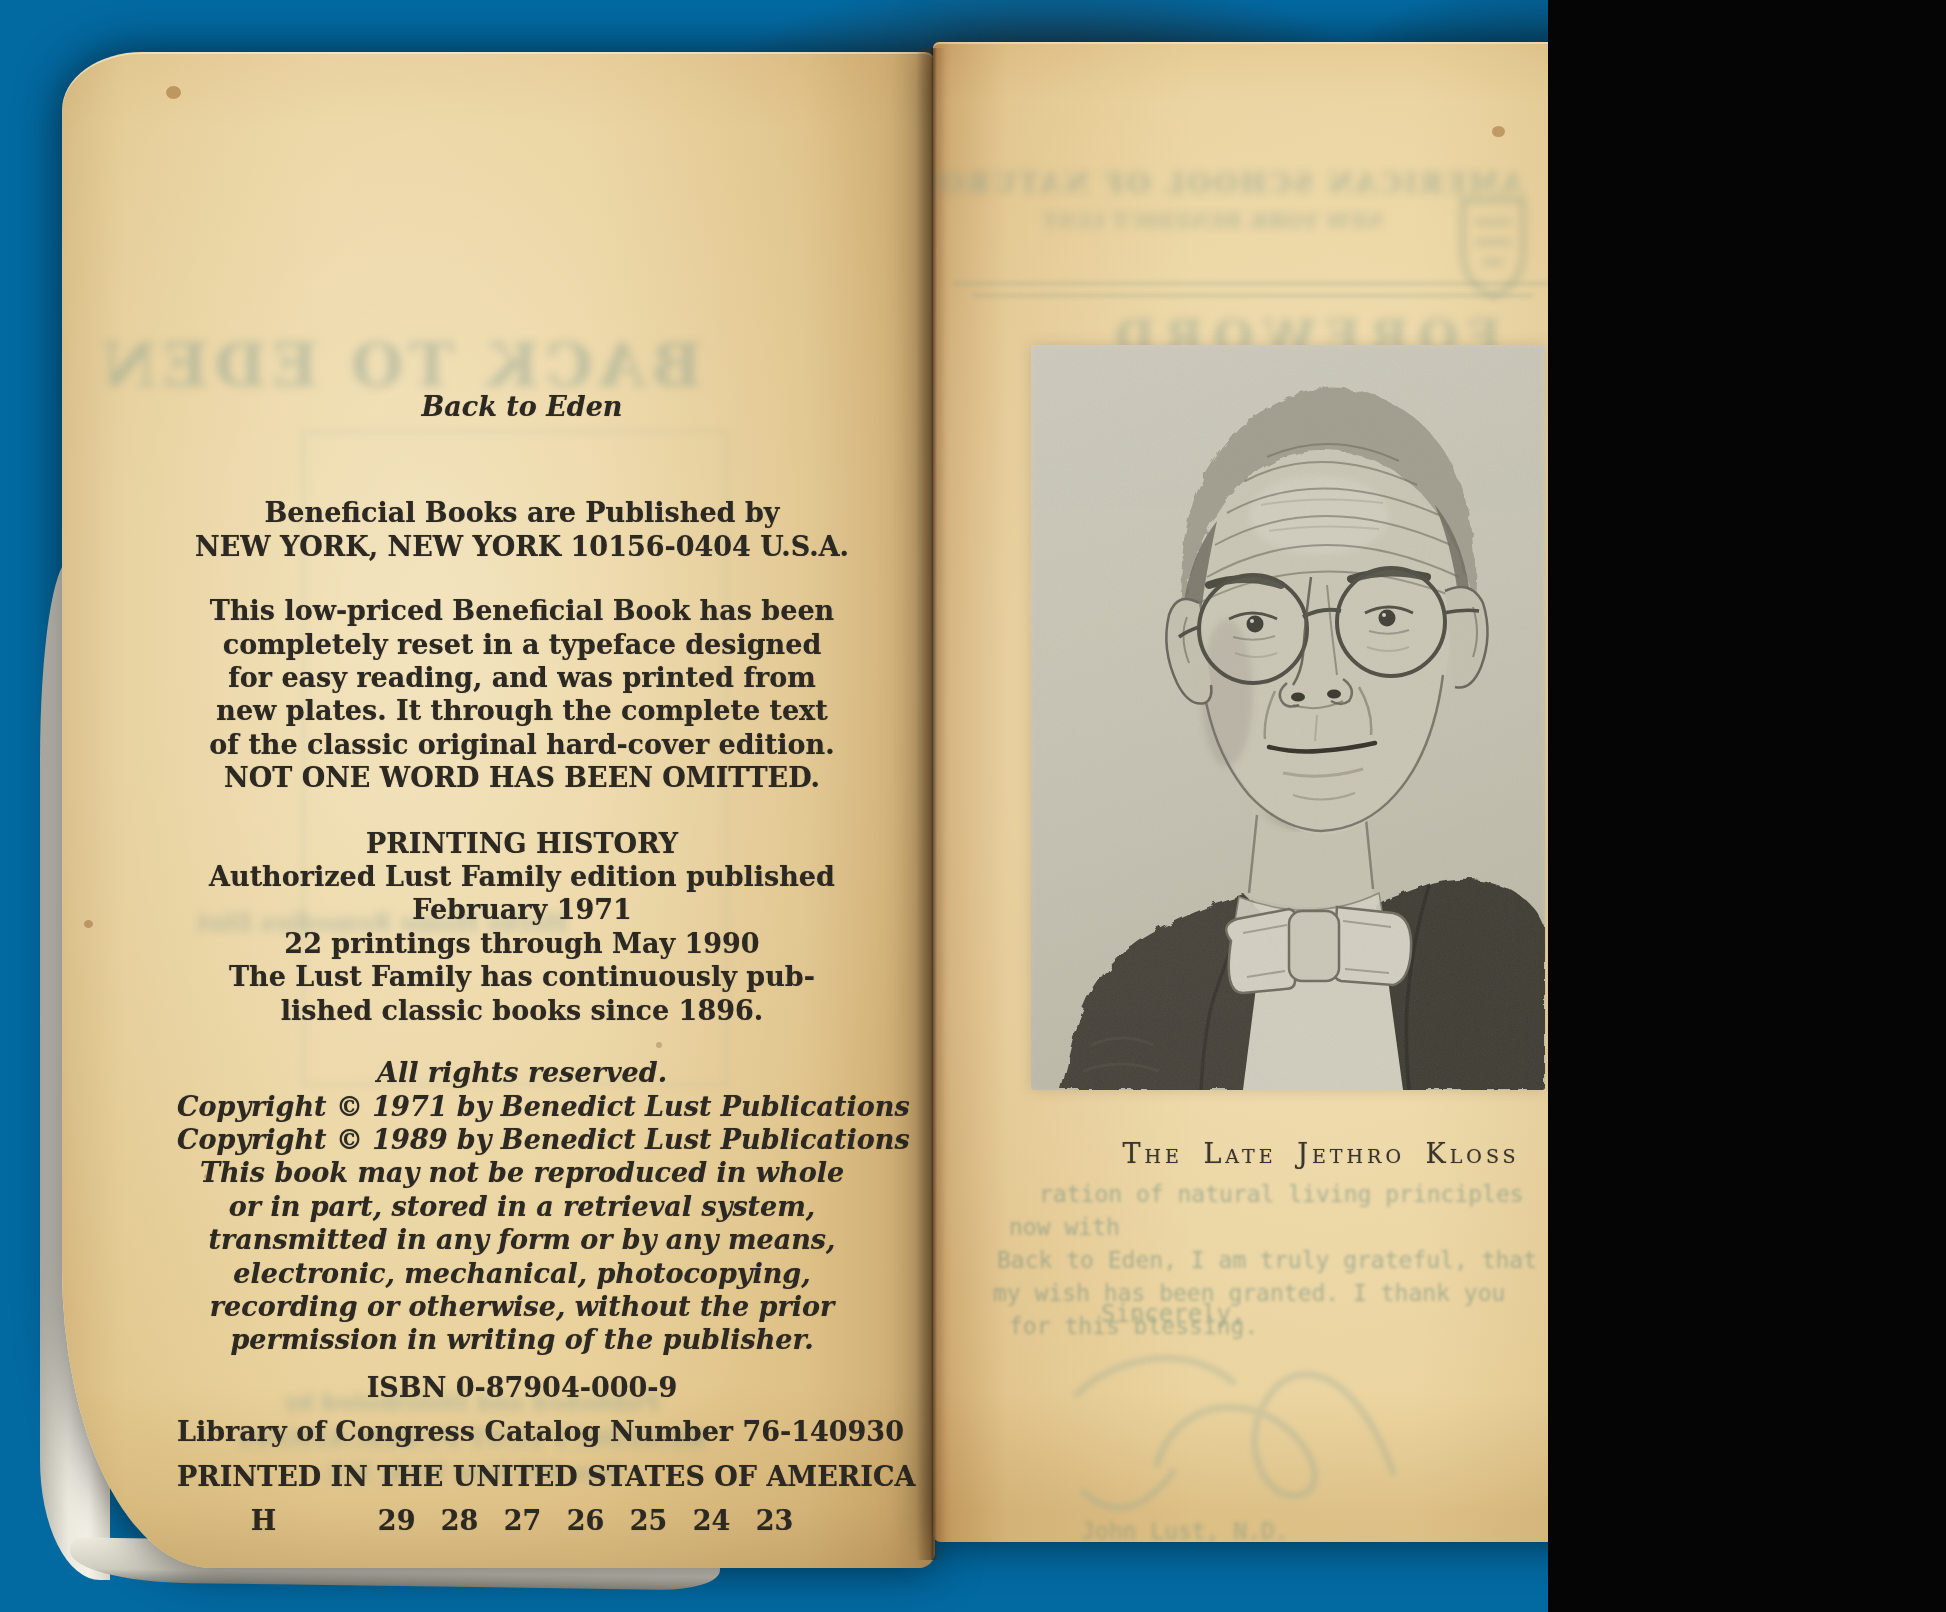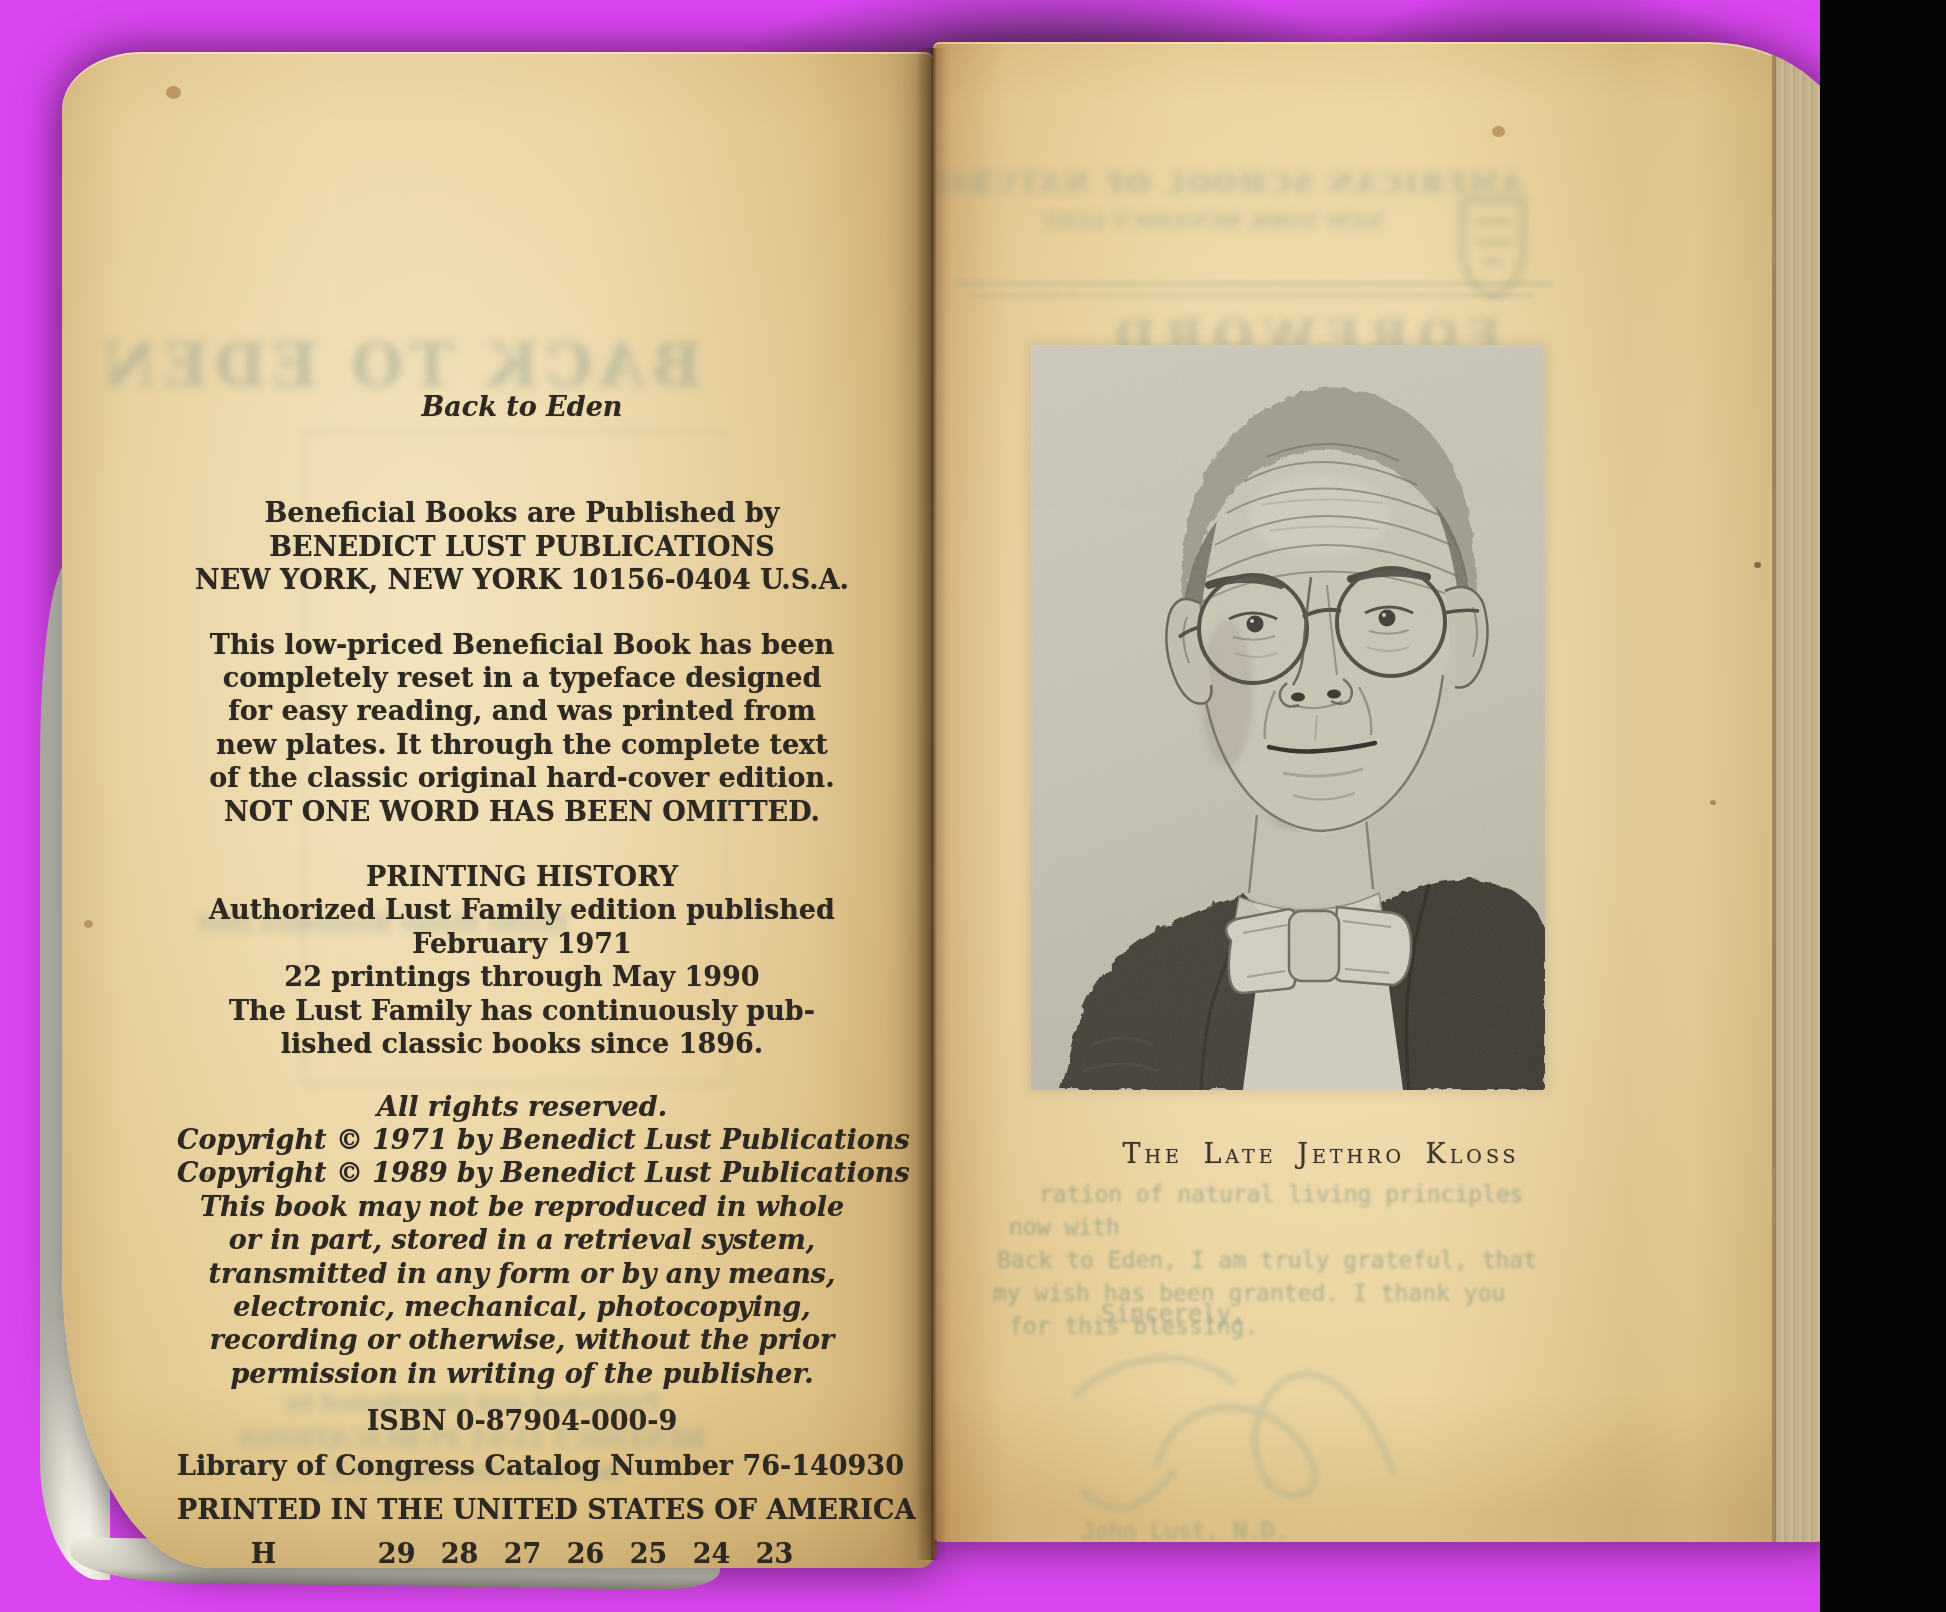--- a/index.html
+++ b/index.html
@@ -1,17 +1,17 @@
 <!DOCTYPE html>
 <html><head>
 <meta charset="utf-8">
 <style>
   html,body{margin:0;padding:0;background:#050505;}
-  .stage{position:relative;width:1820px;height:1612px;overflow:hidden;
-         background:#d946ef;font-family:"DejaVu Serif","Liberation Serif",serif;}
+  .stage{position:relative;width:1548px;height:1612px;overflow:hidden;
+         background:#0369a1;font-family:"DejaVu Serif","Liberation Serif",serif;}
   .backdrop-glow{position:absolute;left:1050px;top:-140px;width:1000px;height:1250px;
     background:radial-gradient(closest-side,rgba(76,76,82,.95) 0%,rgba(52,52,57,.65) 48%,rgba(20,20,22,.25) 72%,transparent 82%);}
   .backdrop-glow2{position:absolute;left:600px;top:-60px;width:900px;height:300px;
     background:radial-gradient(closest-side,rgba(40,40,42,.8),transparent 75%);}
 
   
   .underpage-left{position:absolute;left:40px;top:560px;width:70px;height:1020px;
     background:linear-gradient(90deg,#b9b6ac,#eceade 40%,#f4f2e8 70%,#d9d5c8);
     border-radius:30px 0 0 60px / 200px 0 0 120px;}
   .underpage-bottom{position:absolute;left:70px;top:1542px;width:650px;height:44px;
@@ -101,21 +101,20 @@
     <div class="ghost ghost-big-title">BACK TO EDEN</div>
     <div class="ghost-frame"></div>
     <div class="ghost ghost-mid">Herbs Home Remedies Diet</div>
     <div class="ghost ghost-bot" style="top:1336px;font-size:23px;">Published and Distributed by</div>
     <div class="ghost ghost-bot" style="top:1372px;">BENEDICT LUST PUBLICATIONS</div>
     <div class="ghost ghost-bot" style="top:1406px;font-size:23px;">Box 404  New York, N.Y.</div>
 
     <div class="left-col">
       <div class="ln half-title">Back to Eden</div>
       <div class="ln g73">Beneficial Books are Published by</div>
-      <div class="ln">BENEDICT LUST PUBLICATIONS</div>
       <div class="ln">NEW YORK, NEW YORK 10156-0404 U.S.A.</div>
       <div class="ln g31">This low-priced Beneficial Book has been</div>
       <div class="ln">completely reset in a typeface designed</div>
       <div class="ln">for easy reading, and was printed from</div>
       <div class="ln">new plates. It through the complete text</div>
       <div class="ln">of the classic original hard-cover edition.</div>
       <div class="ln">NOT ONE WORD HAS BEEN OMITTED.</div>
       <div class="ln g32">PRINTING HISTORY</div>
       <div class="ln">Authorized Lust Family edition published</div>
       <div class="ln">February 1971</div>

